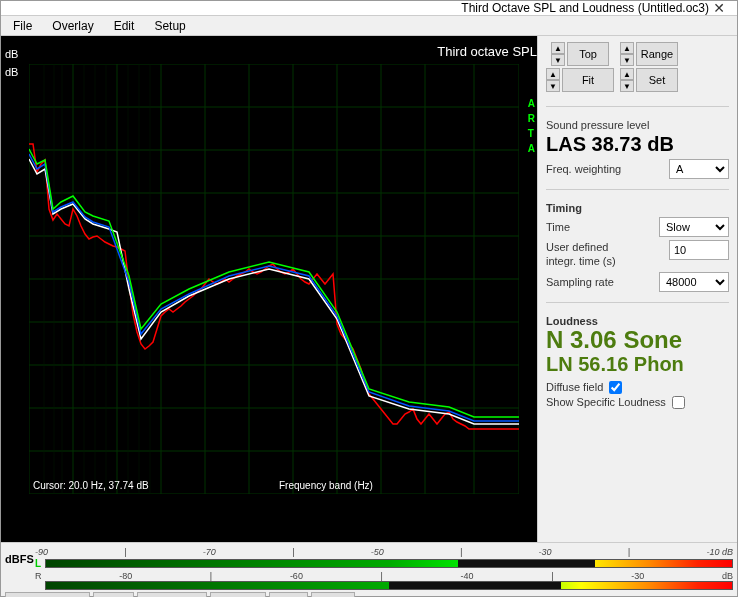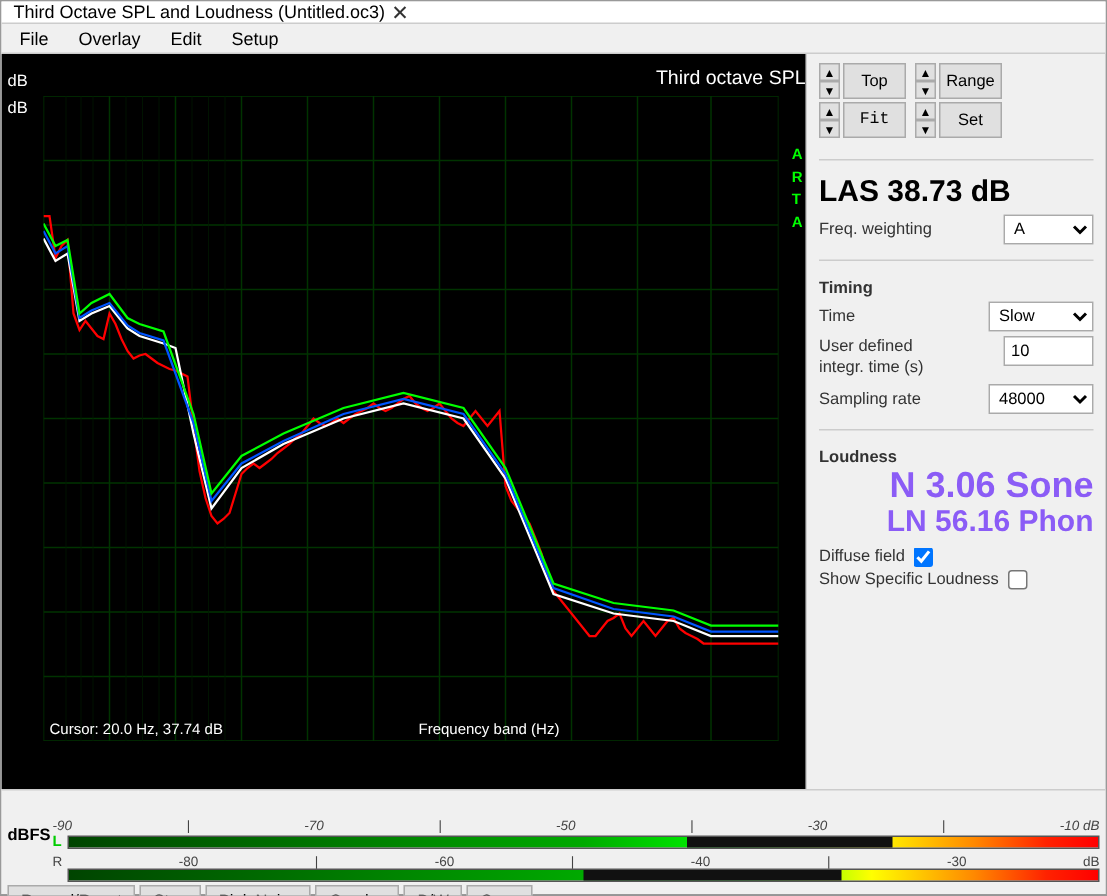--- a/index.html
+++ b/index.html
@@ -1,20 +1,20 @@
 <!DOCTYPE html>
 <html><head>
   <meta charset="utf-8">
   <style>
     * { box-sizing: border-box; margin: 0; padding: 0; }
     body { font-family: 'Segoe UI', Arial, sans-serif; font-size: 12px; background: #f0f0f0; width: 738px; height: 597px; overflow: hidden; }
     
     .window { width: 738px; height: 597px; background: #f0f0f0; border: 1px solid #999; display: flex; flex-direction: column; }
     
-    .title-bar { background: #fff; border-bottom: 1px solid #ccc; display: flex; align-items: center; justify-content: flex-start; padding: 4px 8px; height: 15px; }
+    .title-bar { background: #fff; border-bottom: 1px solid #ccc; display: flex; align-items: center; justify-content: flex-end; padding: 4px 8px; height: 15px; }
     .title-bar-text { font-size: 12px; color: #000; }
     .close-btn { width: 20px; height: 20px; border: none; background: transparent; cursor: pointer; font-size: 14px; color: #333; display: flex; align-items: center; justify-content: center; }
     
     .menu-bar { background: #f0f0f0; display: flex; gap: 12px; padding: 2px 8px; height: 20px; align-items: center; border-bottom: 1px solid #ccc; }
     .menu-item { font-size: 12px; cursor: pointer; padding: 1px 4px; color: #000; }
     
     .main-content { display: flex; flex: 1; overflow: hidden; }
     
     .chart-area { flex: 1; background: #000; position: relative; display: flex; flex-direction: column; }
     
@@ -26,21 +26,21 @@
     .big-value { font-size: 22px; font-weight: bold; color: #000; line-height: 1.1; margin: 2px 0; }
     
     .row-label-ctrl { display: flex; justify-content: space-between; align-items: center; margin: 2px 0; }
     .row-label { font-size: 11px; color: #333; }
     
     select { font-size: 11px; border: 1px solid #aaa; background: #fff; height: 20px; padding: 0 2px; }
     input[type="text"] { font-size: 11px; border: 1px solid #aaa; background: #fff; height: 20px; padding: 0 4px; width: 60px; }
     
     .divider { border-top: 1px solid #ccc; margin: 4px 0; }
     
-    .loudness-val { font-size: 24px; font-weight: bold; color: #8b5cf6; line-height: 1.1; text-align: right; }
+    .loudness-val { font-size: 24px; font-weight: bold; color: #4d7c0f; line-height: 1.1; }
     
     .checkbox-row { display: flex; align-items: center; gap: 6px; margin: 2px 0; }
     .action-btn { height: 22px; padding: 0 8px; border: 1px solid #aaa; background: #e0e0e0; cursor: pointer; font-size: 11px; white-space: nowrap; }
     
     .bottom-dbfs { background: #f0f0f0; border-top: 1px solid #ccc; display: flex; flex-direction: column; padding: 2px 4px 0 4px; }
   </style>
 </head>
 <body>
 
 <div class="window">
@@ -334,21 +334,21 @@
               <button style="width:14px;height:12px;border:1px solid #aaa;background:#e0e0e0;cursor:pointer;font-size:8px;padding:0;">▲</button>
               <button style="width:14px;height:12px;border:1px solid #aaa;background:#e0e0e0;cursor:pointer;font-size:8px;padding:0;">▼</button>
             </div>
             <button style="width:42px;height:24px;border:1px solid #aaa;background:#e0e0e0;cursor:pointer;font-size:11px;">Top</button>
           </div>
           <div style="display:flex;gap:2px;align-items:center;">
             <div style="display:flex;flex-direction:column;">
               <button style="width:14px;height:12px;border:1px solid #aaa;background:#e0e0e0;cursor:pointer;font-size:8px;padding:0;">▲</button>
               <button style="width:14px;height:12px;border:1px solid #aaa;background:#e0e0e0;cursor:pointer;font-size:8px;padding:0;">▼</button>
             </div>
-            <button style="width:42px;height:24px;border:1px solid #aaa;background:#e0e0e0;cursor:pointer;font-size:11px;font-family:Liberation Mono, monospace;">Fit</button>
+            <button style="width:52px;height:24px;border:1px solid #aaa;background:#e0e0e0;cursor:pointer;font-size:11px;">Fit</button>
           </div>
         </div>
         <div style="display:flex;flex-direction:column;align-items:center;gap:2px;">
           <div style="display:flex;gap:2px;align-items:center;">
             <div style="display:flex;flex-direction:column;">
               <button style="width:14px;height:12px;border:1px solid #aaa;background:#e0e0e0;cursor:pointer;font-size:8px;padding:0;">▲</button>
               <button style="width:14px;height:12px;border:1px solid #aaa;background:#e0e0e0;cursor:pointer;font-size:8px;padding:0;">▼</button>
             </div>
             <button style="width:42px;height:24px;border:1px solid #aaa;background:#e0e0e0;cursor:pointer;font-size:11px;">Range</button>
           </div>
@@ -358,20 +358,21 @@
               <button style="width:14px;height:12px;border:1px solid #aaa;background:#e0e0e0;cursor:pointer;font-size:8px;padding:0;">▼</button>
             </div>
             <button style="width:42px;height:24px;border:1px solid #aaa;background:#e0e0e0;cursor:pointer;font-size:11px;">Set</button>
           </div>
         </div>
       </div>
 
       <div class="divider"></div>
 
       <div>
+        <div class="section-label">Sound pressure level</div>
         <div class="big-value" style="font-size:20px;font-weight:bold;margin:2px 0;">LAS 38.73 dB</div>
 
         <div class="row-label-ctrl" style="margin-top:4px;">
           <span class="row-label">Freq. weighting</span>
           <select style="width:60px;">
             <option>A</option>
             <option>C</option>
             <option>Z</option>
           </select>
         </div>
@@ -419,21 +420,21 @@
           <div class="checkbox-row">
             <span class="row-label">Show Specific Loudness</span>
             <input type="checkbox" style="">
           </div>
         </div>
       </div>
 
     </div>
   </div>
 
-  <div class="bottom-dbfs" style="height:70px;border-top:1px solid #ccc;background:#f0f0f0;padding:18px 4px;">
+  <div class="bottom-dbfs" style="height:54px;border-top:1px solid #ccc;background:#f0f0f0;padding:4px 4px;">
     <div style="display:flex;align-items:flex-start;gap:2px;">
       <span style="font-size:11px;font-weight:bold;width:28px;margin-top:6px;">dBFS</span>
       <div style="flex:1;">
 
         <div style="display:flex;justify-content:space-between;padding:0 0;font-size:9px;color:#444;margin-bottom:1px;font-style:italic;">
           <span>-90</span>
           <span>|</span>
           <span>-70</span>
           <span>|</span>
           <span>-50</span>

